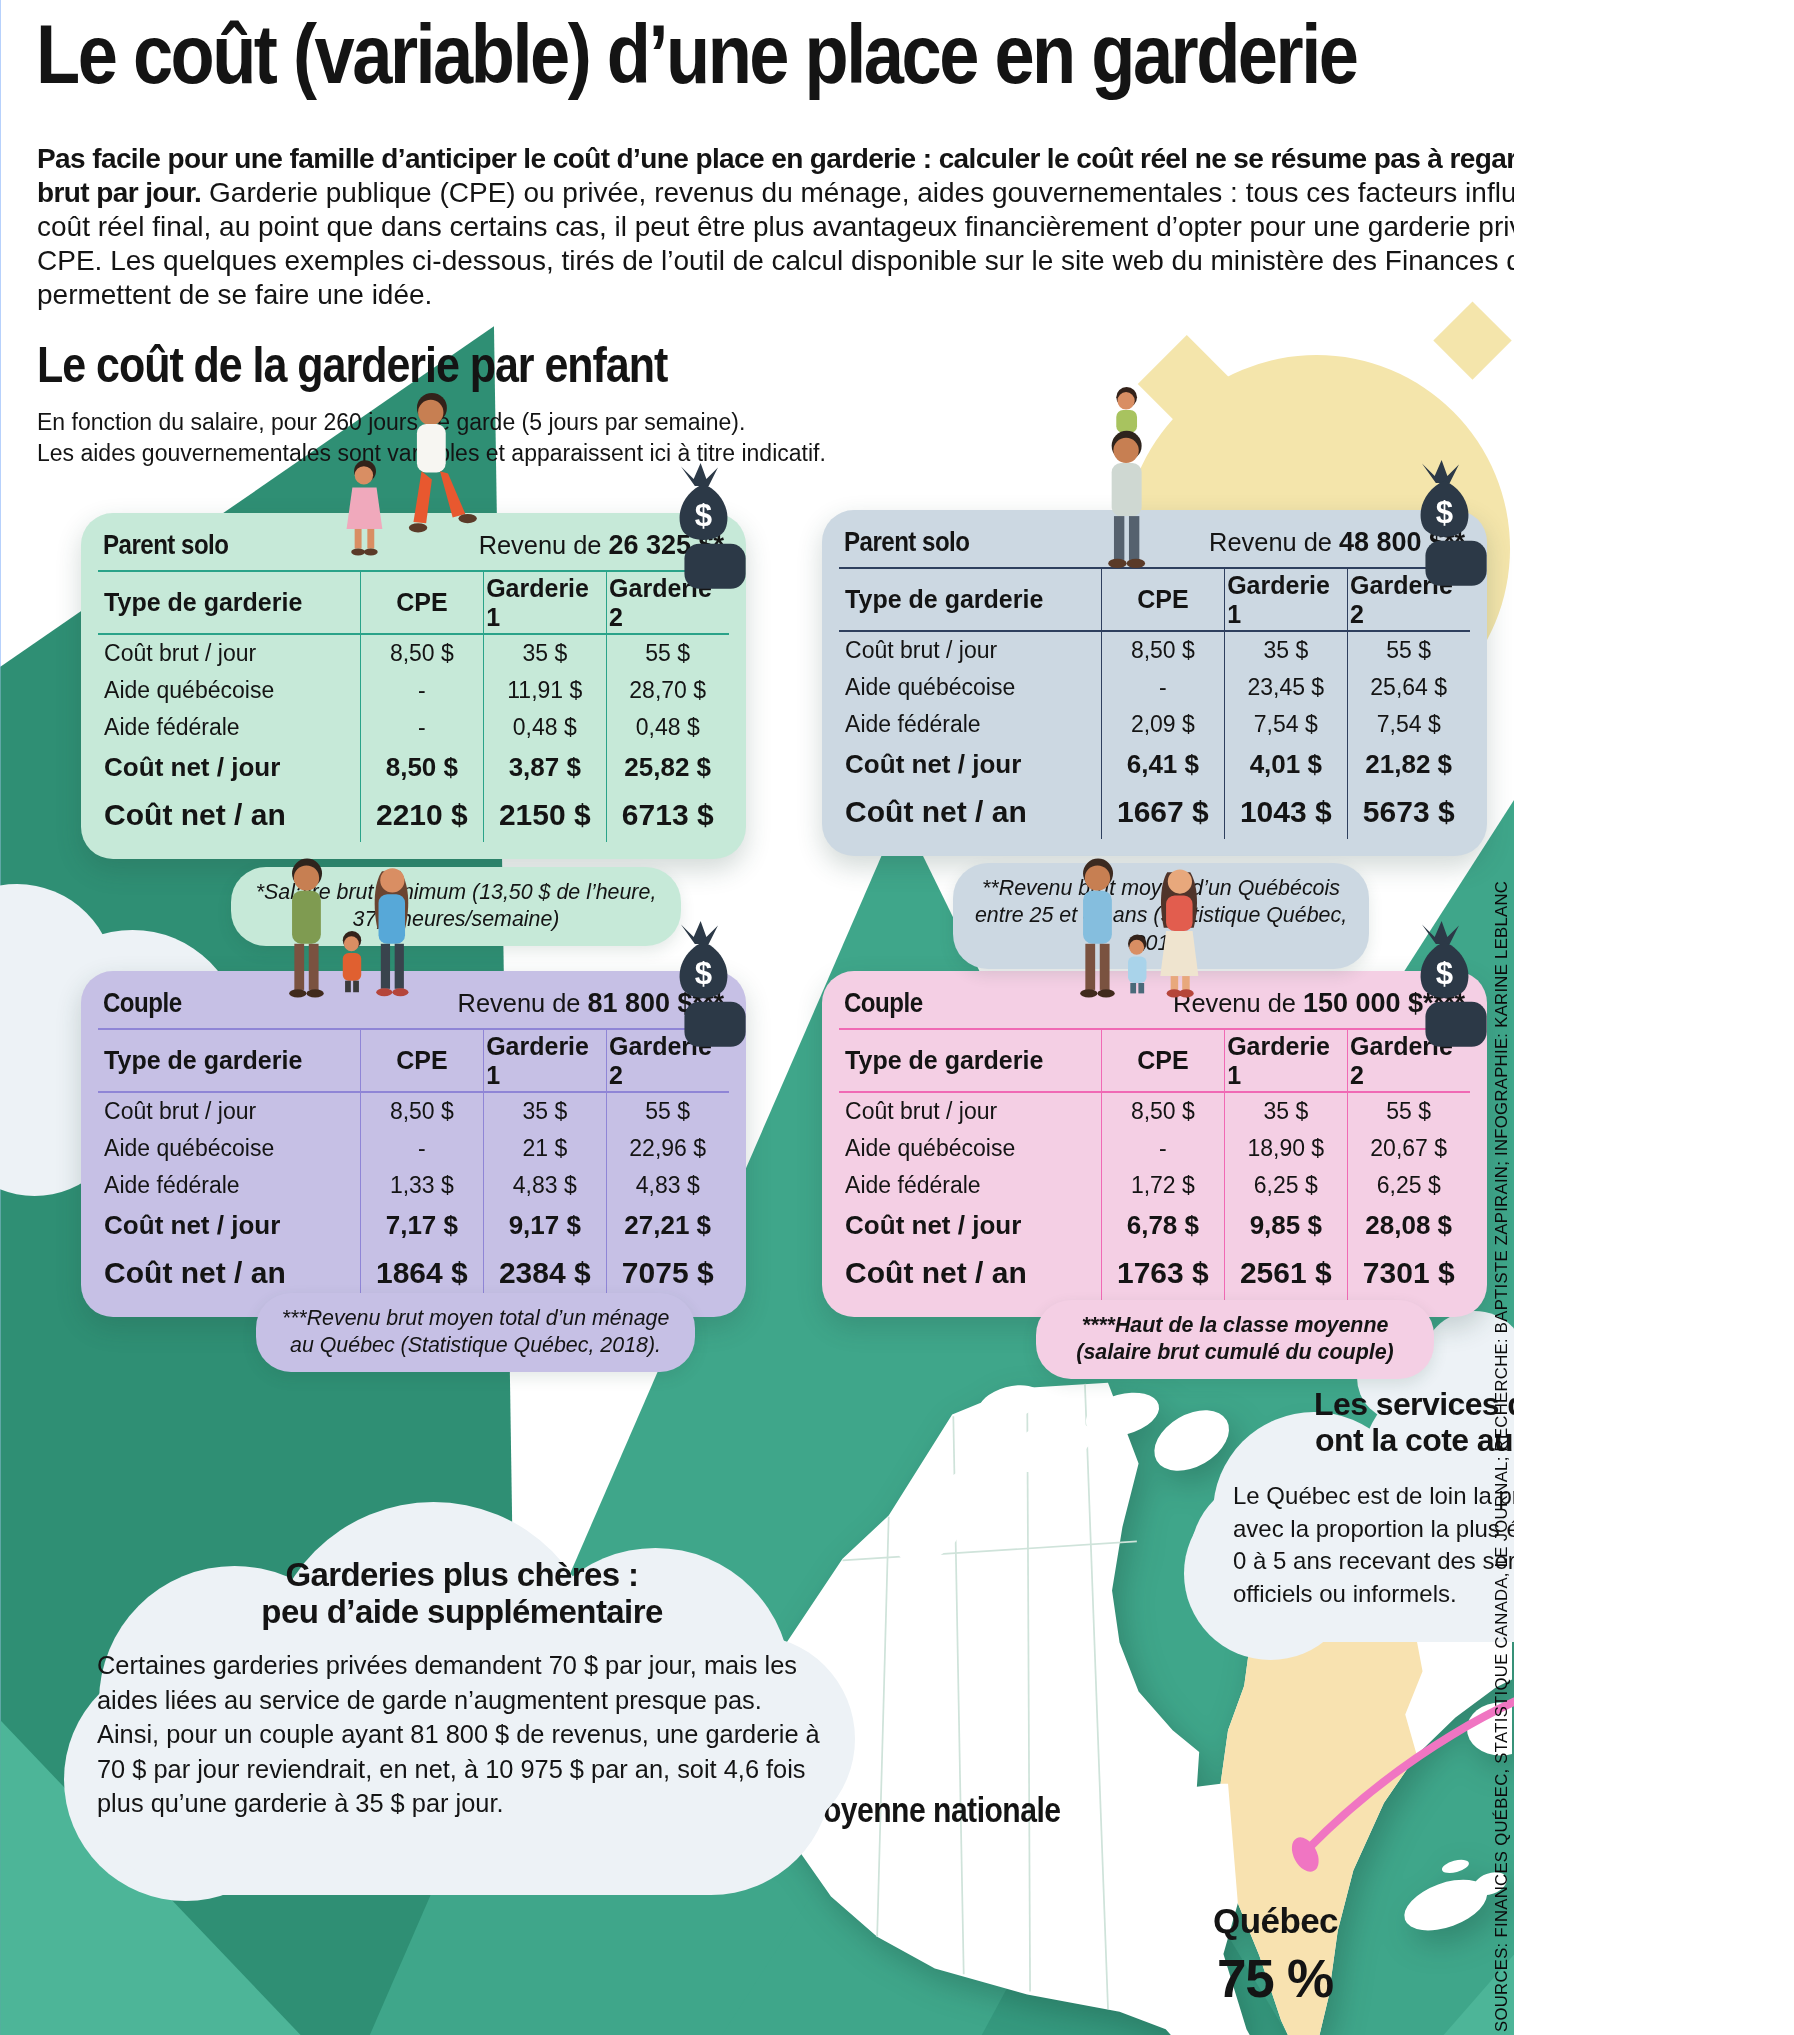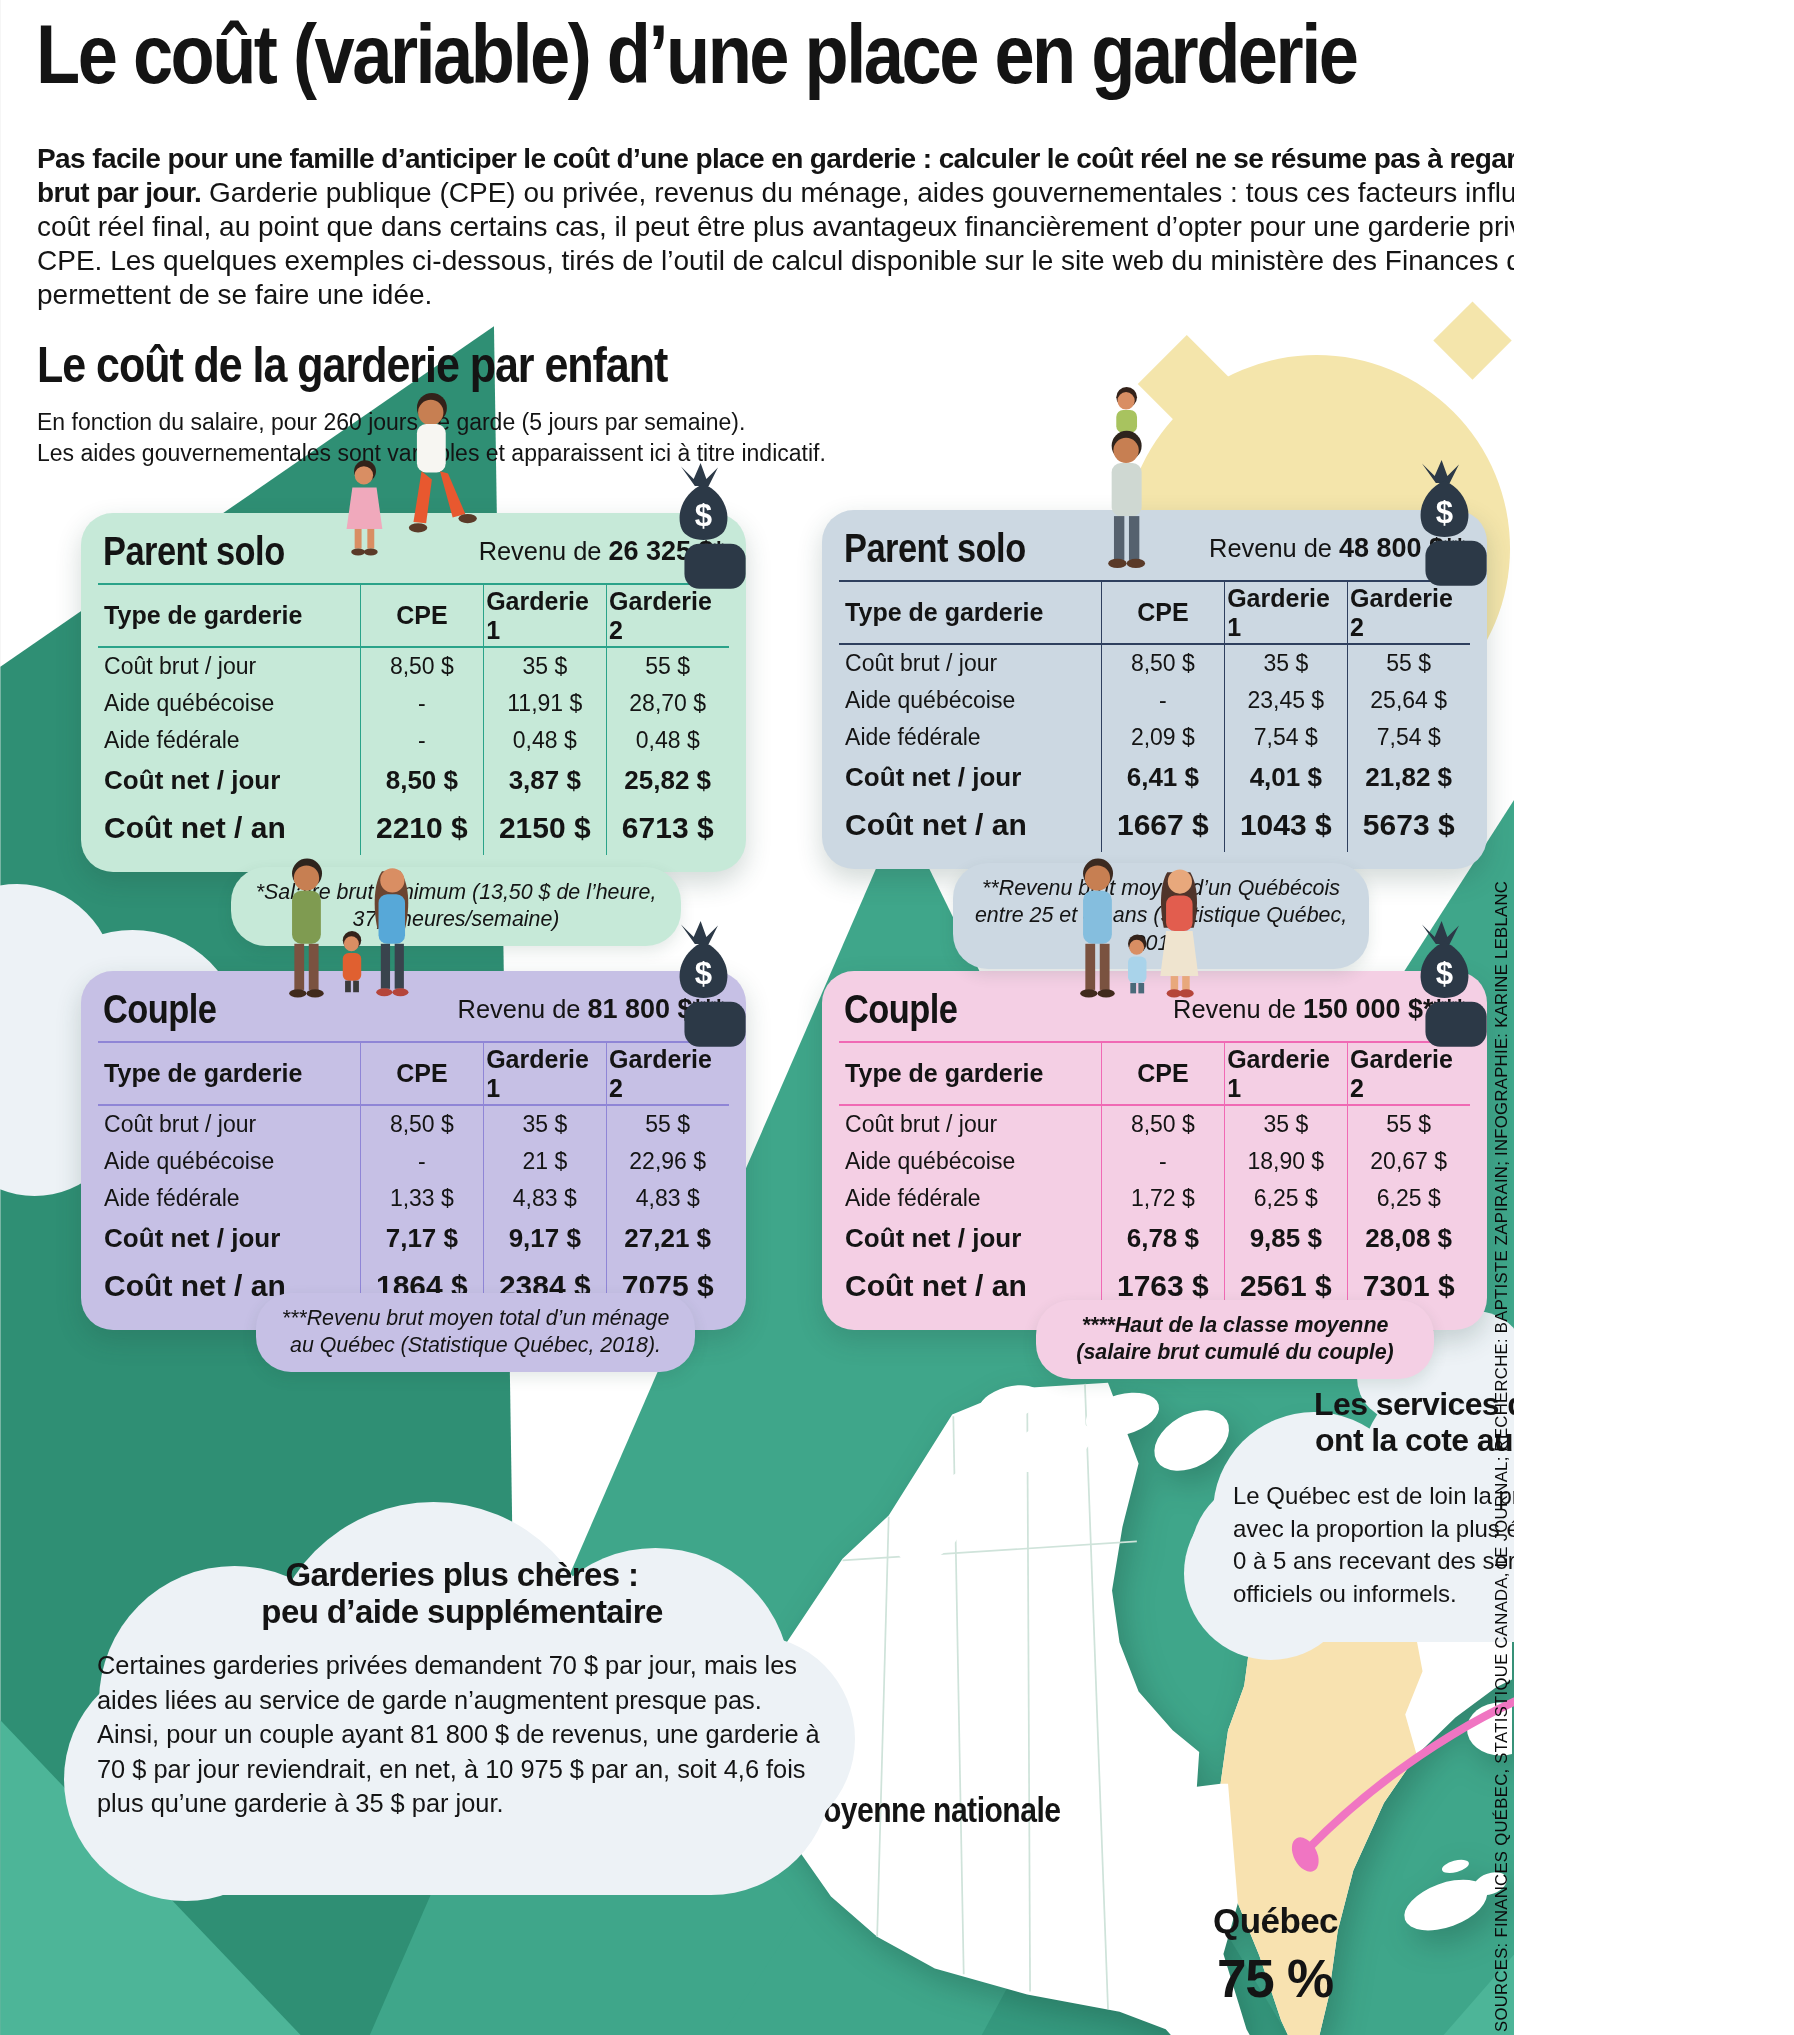--- a/index.html
+++ b/index.html
@@ -1,38 +1,38 @@
 <!DOCTYPE html>
 <html style="font-size:9.2px"><head>
 <meta charset="utf-8">
 <style>
   html,body{margin:0;padding:0;}
   body{font-family:"Liberation Sans", sans-serif; color:#141414;}
-  #page{position:relative;width:1514px;height:2035px;overflow:hidden;background:#e5e5e5;}
+  #page{position:relative;width:1514px;height:2035px;overflow:hidden;background:#3b82f6;}
   .abs{position:absolute;}
   .cond{transform:scaleX(.86);transform-origin:0 50%;display:inline-block;white-space:nowrap;}
   
   #main-title{left:36px;top:5.8px;font-size:84px;font-weight:bold;letter-spacing:-2.9px;z-index:3;}
   #intro{left:37px;top:142px;width:1646px;font-size:28px;line-height:1.21;z-index:3;}
   #intro b{letter-spacing:-0.6px;}
   #section-title{left:37px;top:336px;font-size:50px;font-weight:bold;letter-spacing:-1.2px;z-index:3;}
   .section-sub{left:37px;width:982px;font-size:23px;line-height:1.3;z-index:3;}
   
   #landscape{left:0;top:0;z-index:0;}
   .cloud{z-index:2;}
   .puff{position:absolute;border-radius:50%;background:#edf2f6;}
   .cloud-base{position:absolute;background:#edf2f6;}
   .textcloud{z-index:3;}
   .cloud-title{position:absolute;font-weight:bold;text-align:center;line-height:1.12;letter-spacing:-0.6px;}
   .cloud-body{position:absolute;line-height:1.36;}
   
   .card{position:absolute;width:665px;border-radius:32px;padding:10.4px 17.3px 17.3px 17.3px;box-sizing:border-box;
         background:var(--bg);box-shadow:0 10.4px 25.4px rgba(35,70,60,.20);z-index:4;}
   .card-head{display:flex;justify-content:space-between;align-items:center;padding:5.8px 4.6px 9.2px 4.6px;}
-  .cat{font-size:40px;font-weight:bold;letter-spacing:-0.6px;}
+  .cat{font-size:28px;font-weight:bold;letter-spacing:-0.6px;}
   .inc{font-size:25.4px;}
   .inc b{font-size:27px;letter-spacing:0px;}
   .grid{display:grid;grid-template-columns:41.5% 19.5% 19.5% 19.5%;border-top:2.9px solid var(--accent);}
   .cell{display:flex;align-items:center;justify-content:center;font-size:23px;min-height:37px;border-left:1.7px solid var(--accent);padding:1.2px 2.3px;box-sizing:border-box;}
   .cell.nol{border-left:none;}
   .hcell{font-weight:bold;font-size:25px;min-height:49px;border-bottom:2.3px solid var(--accent);}
   .rlabel{justify-content:flex-start;padding-left:5.8px;text-align:left;}
   .boldrow{font-weight:bold;font-size:26px;min-height:43px;}
   .bigrow{font-weight:bold;font-size:30px;min-height:53px;}
   .bag{position:absolute;right:-1.2px;top:-57px;width:87px;height:134px;z-index:6;}

